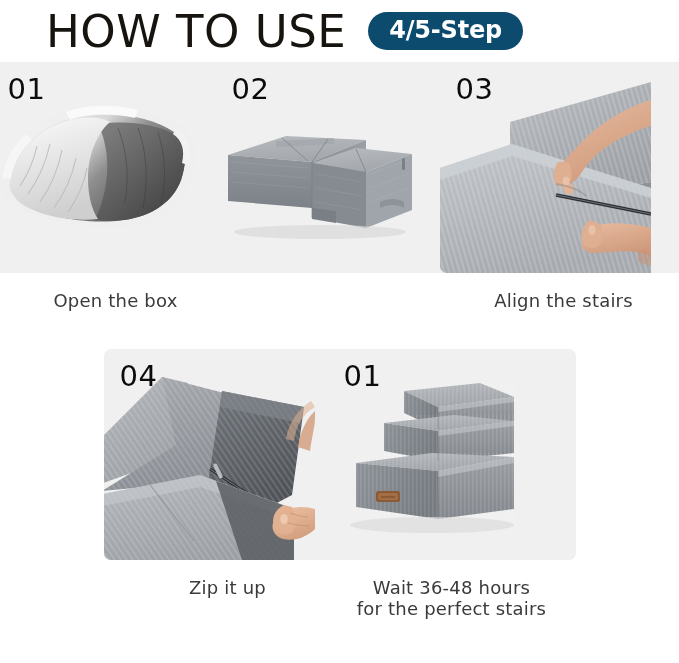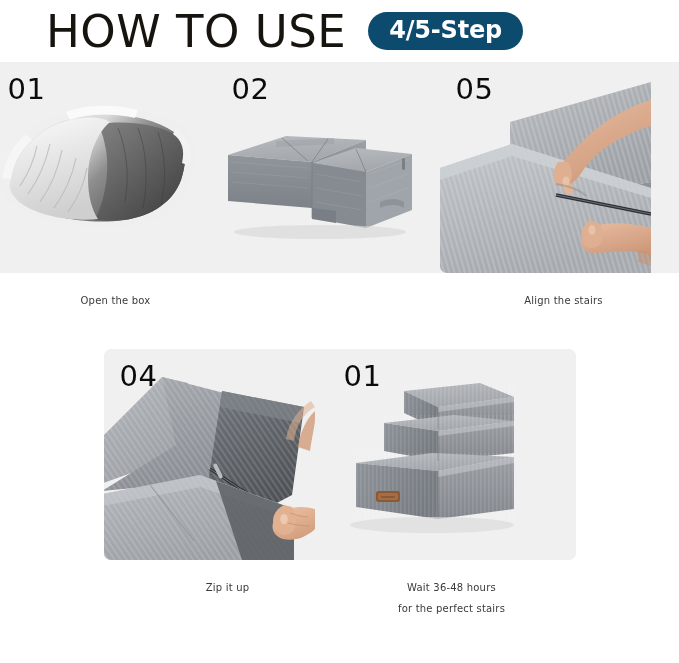--- a/index.html
+++ b/index.html
@@ -92,21 +92,21 @@
     letter-spacing: 0.5px;
     z-index: 6;
     font-family: "DejaVu Sans", sans-serif;
   }
   .art {
     position: absolute;
     inset: 0;
   }
   .caption {
     margin-top: 17px;
-    font-size: 10px;
+    font-size: 18px;
     line-height: 21px;
     color: #3a3a3a;
     text-align: center;
     letter-spacing: 0.2px;
     font-family: "DejaVu Sans", sans-serif;
     white-space: pre-line;
   }
 
   
   .art svg { display: block; width: 211px; height: 211px; }
@@ -240,21 +240,21 @@
             </g>
 
             <ellipse cx="104" cy="170" rx="86" ry="7" fill="#d6d6d6" opacity="0.6"></ellipse>
           </svg>
         </div>
       </div>
     </div>
 
     <div class="step">
       <div class="card">
-        <div class="card-number">05</div>
+        <div class="card-number">03</div>
         <div class="art">
           <svg viewBox="0 0 211 211" xmlns="http://www.w3.org/2000/svg" aria-hidden="true">
             <defs>
               <linearGradient id="g03a" x1="0" y1="0" x2="0.6" y2="1">
                 <stop offset="0" stop-color="#b9bdc1"></stop>
                 <stop offset="1" stop-color="#9ca0a5"></stop>
               </linearGradient>
               <linearGradient id="g03b" x1="0" y1="0" x2="0.4" y2="1">
                 <stop offset="0" stop-color="#c2c6ca"></stop>
                 <stop offset="1" stop-color="#a6aaaf"></stop>

